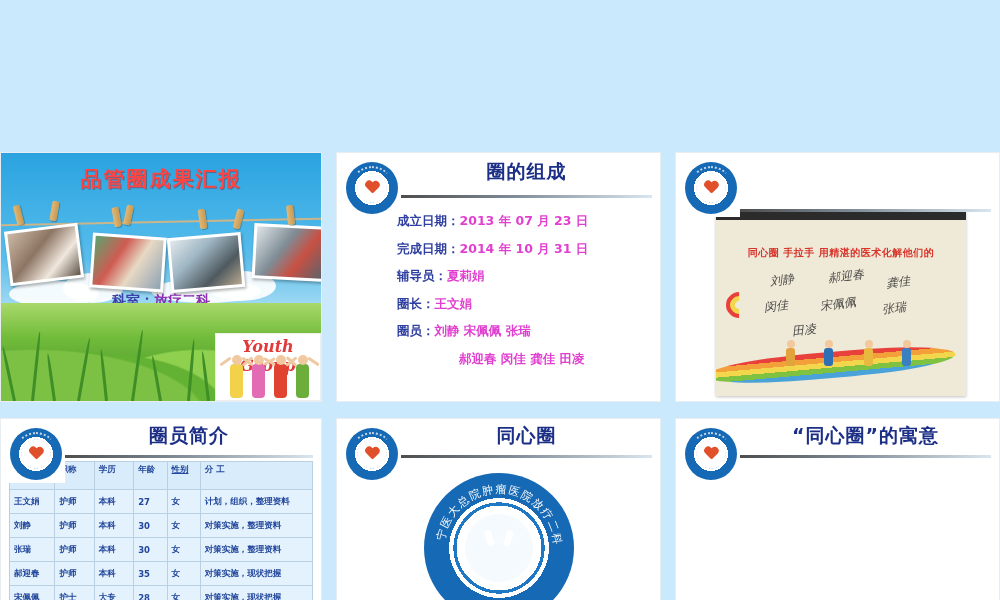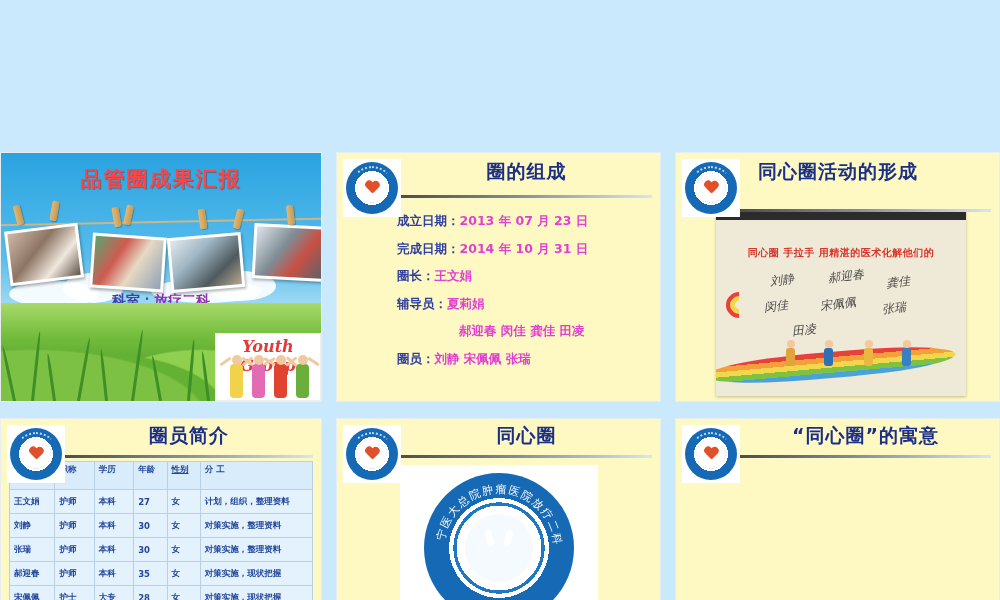--- a/index.html
+++ b/index.html
@@ -18,21 +18,21 @@
     font-size: 34px; font-weight: bold; letter-spacing: 3px;
     color: #2b3f9e;
     font-family: "DejaVu Sans", "Liberation Sans", sans-serif;
     text-shadow: 1px 1px 0 rgba(255,255,255,.45);
   }
 
   
   .grid { position: absolute; left: 0; top: 152px; width: 1000px; height: 448px; }
   .slide {
     position: absolute; overflow: hidden;
-    background: #fef9c3;
+    background: #ffffff;
     border: 1px solid #e7edf1;
   }
   .s-r1 { top: 0; height: 250px; }
   .s-r2 { top: 266px; height: 187px; }
   .s-c1 { left: 0;   width: 322px; }
   .s-c2 { left: 336px; width: 325px; }
   .s-c3 { left: 675px; width: 325px; }
 
   
   .badge {
@@ -323,43 +323,42 @@
       <div class="s-rule"></div>
 
       <div class="roster">
         <div class="row">
           <span>成立日期：</span><span class="val">2013 年 07 月 23 日</span>
         </div>
         <div class="row">
           <span>完成日期：</span><span class="val">2014 年 10 月 31 日</span>
         </div>
         <div class="row">
+          <span>辅导员：</span><span class="val">夏莉娟</span>
+        </div>
+        <div class="row">
           <span>圈长：</span><span class="val">王文娟</span>
         </div>
         <div class="row">
-          <span>辅导员：</span><span class="val">夏莉娟</span>
+          <span>圈员：</span><span class="val">刘静   宋佩佩  张瑞</span>
         </div>
         <div class="row indent">
           <span class="val">郝迎春  闵佳  龚佳  田凌</span>
-        </div>
-        <div class="row">
-          <span>圈员：</span><span class="val">刘静   宋佩佩  张瑞</span>
         </div>
       </div>
     </div>
 
     <div class="slide s-r1 s-c3">
       <div class="badge">
         <div class="ring">
             <div class="mini-arc"></div>
             <div class="heart"></div>
           </div>
       </div>
       <div class="s-title two-line">
-        <span>同心圈活动的形成</span>
       </div>
       <div class="s-rule" style="top:56px;"></div>
 
       <div class="poster">
         <div class="strip"></div>
         <div class="ptxt">同心圈  手拉手  用精湛的医术化解他们的</div>
 
         <div class="heartL" style="left:10px; top:72px;">
           <div class="hring" style="border-color:#e8413c transparent transparent #e8413c; transform:rotate(-45deg);"></div>
           <div class="hring" style="left:4px; top:4px; width:18px; height:18px; border-color:#f2d64c transparent transparent #f2d64c; transform:rotate(-45deg);"></div>

